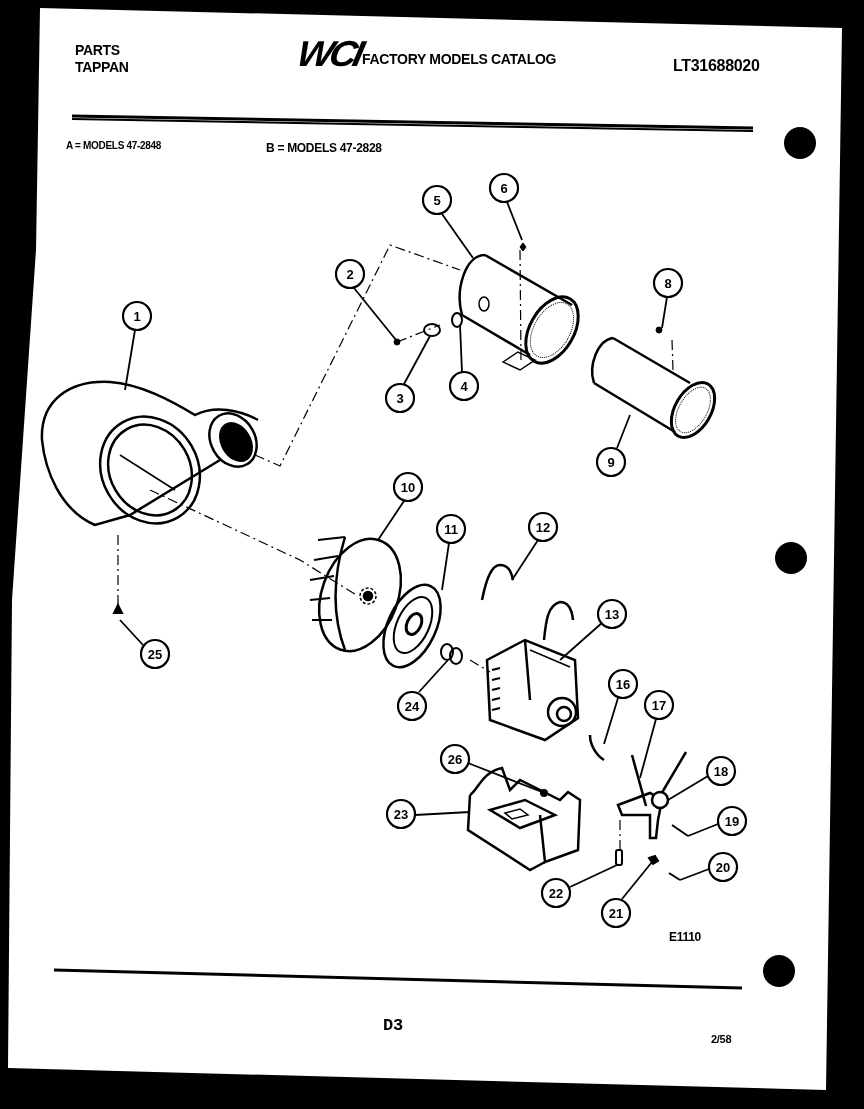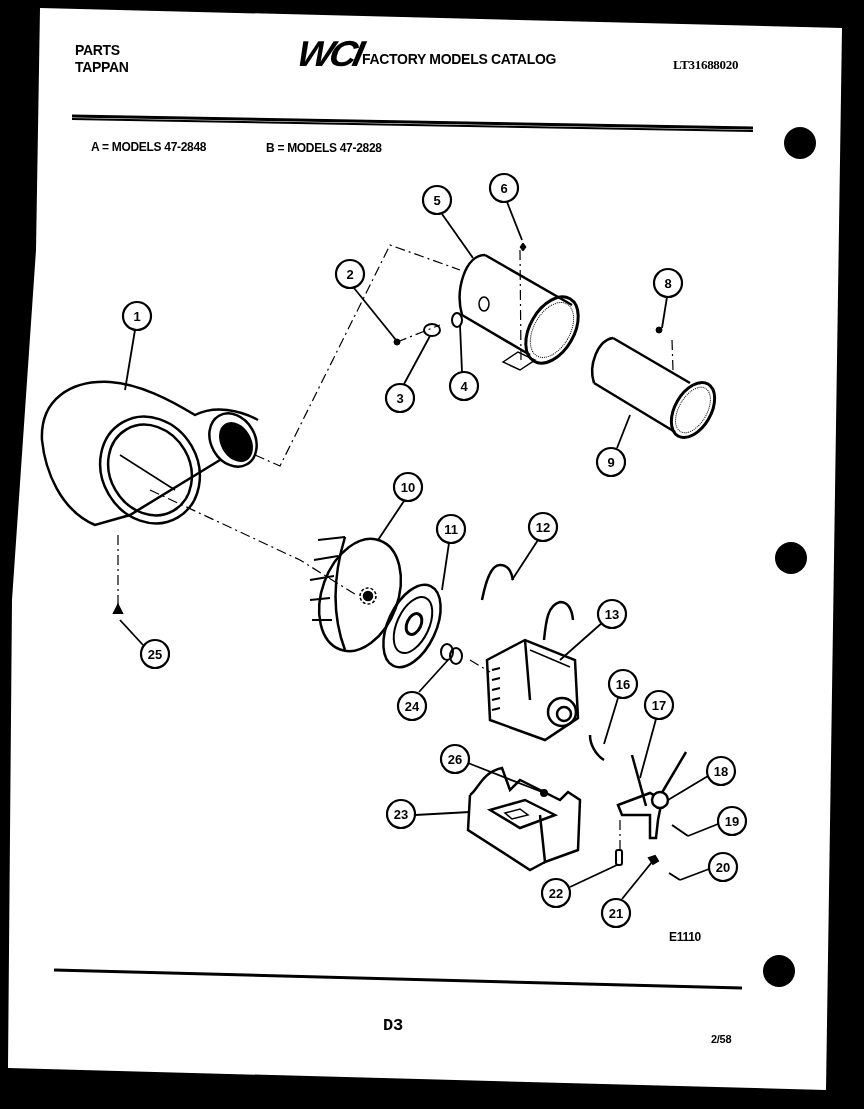--- a/index.html
+++ b/index.html
@@ -6,22 +6,22 @@
   body { width: 864px; height: 1109px; position: relative; overflow: hidden; font-family: "Liberation Sans", sans-serif; }
   .sheet {
     position: absolute; left: 0; top: 0; width: 864px; height: 1109px;
     background: #000;
   }
   .paper-svg { position: absolute; left: 0; top: 0; }
   .txt { position: absolute; color: #000; font-weight: bold; font-family: "Liberation Sans", sans-serif; letter-spacing: -0.3px; white-space: nowrap; }
   .brand { left: 75px; top: 42px; font-size: 14px; line-height: 17px; }
   .logo { left: 298px; top: 35px; font-size: 38px; font-style: italic; font-weight: 900; letter-spacing: -4px; transform: skewX(-12deg) scaleY(0.95); line-height: 38px; }
   .catalog { left: 362px; top: 51px; font-size: 14px; }
-  .docno { left: 673px; top: 57px; font-size: 13px; font-family: Liberation Serif, serif; }
-  .models-a { left: 91px; top: 140px; font-size: 12px; text-align: right; }
+  .docno { left: 673px; top: 57px; font-size: 16px; }
+  .models-a { left: 66px; top: 140px; font-size: 10px; text-align: right; }
   .models-b { left: 233px; top: 141px; font-size: 12px; padding-left: 33px; }
   .figcode { left: 669px; top: 930px; font-size: 12px; font-weight: bold; }
   .page-num { left: 383px; top: 1016px; font-size: 17px; font-family: Liberation Mono, monospace; }
   .date { left: 711px; top: 1033px; font-size: 11px; }
   .callout-num { font-family: "Liberation Sans", sans-serif; font-weight: bold; font-size: 13px; }
 </style>
 </head>
 <body>
 
 <div class="sheet">

